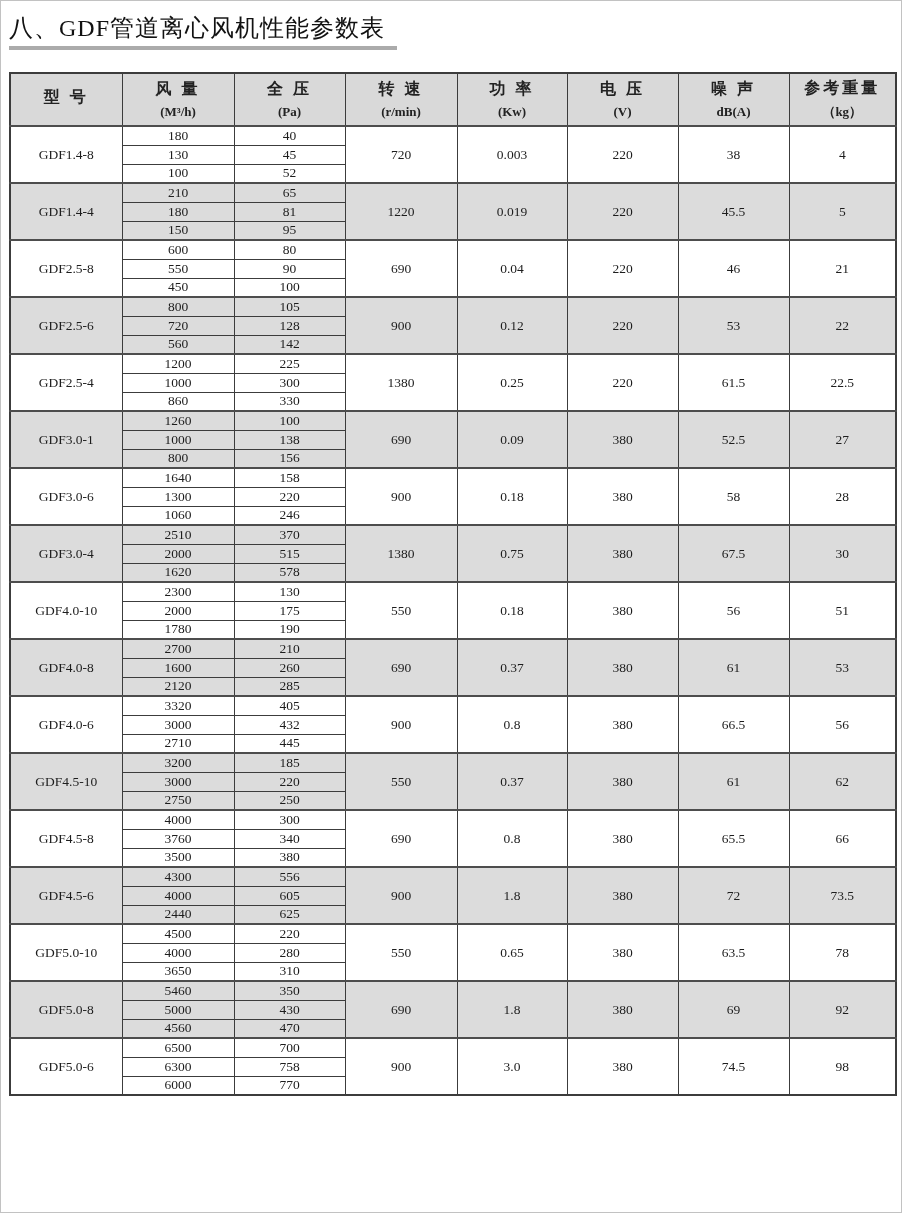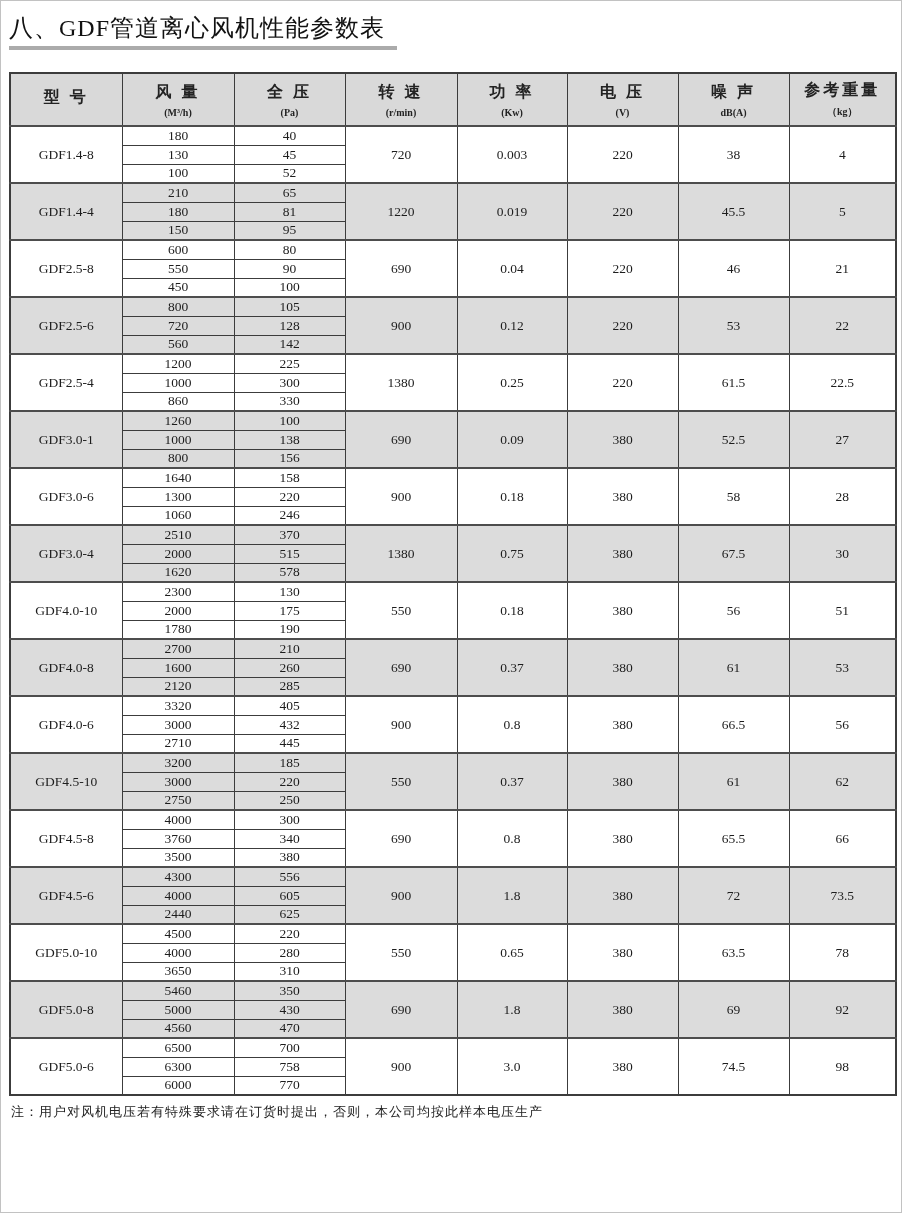--- a/index.html
+++ b/index.html
@@ -52,21 +52,21 @@
     background:var(--header-shade);
     height:53px;
     font-weight:bold;
   }
   .h-label{
     font-size:16px;
     letter-spacing:3px;
     color:#222;
   }
   .h-unit{
-    font-size:10px;
+    font-size:13px;
     margin-top:4px;
     letter-spacing:0;
     color:#222;
   }
   table.perf tbody td{
     height:19px;
     font-size:13.5px;
     color:#1d1d1d;
   }
   tr.group-start td{
@@ -440,14 +440,13 @@
           <td>6300</td>
           <td>758</td>
         </tr>
         <tr class="plain">
           <td>6000</td>
           <td>770</td>
         </tr>
       </tbody>
   </table>
 
-  <div class="note">注：用户对风机电压若有特殊要求请在订货时提出，否则，本公司均按此样本电压生产</div>
 </div>
 
 </body></html>

